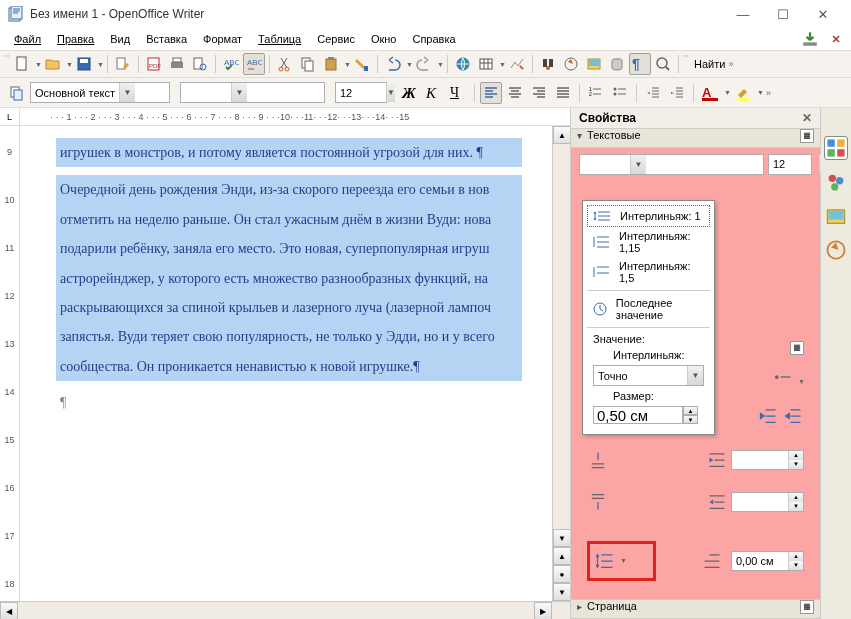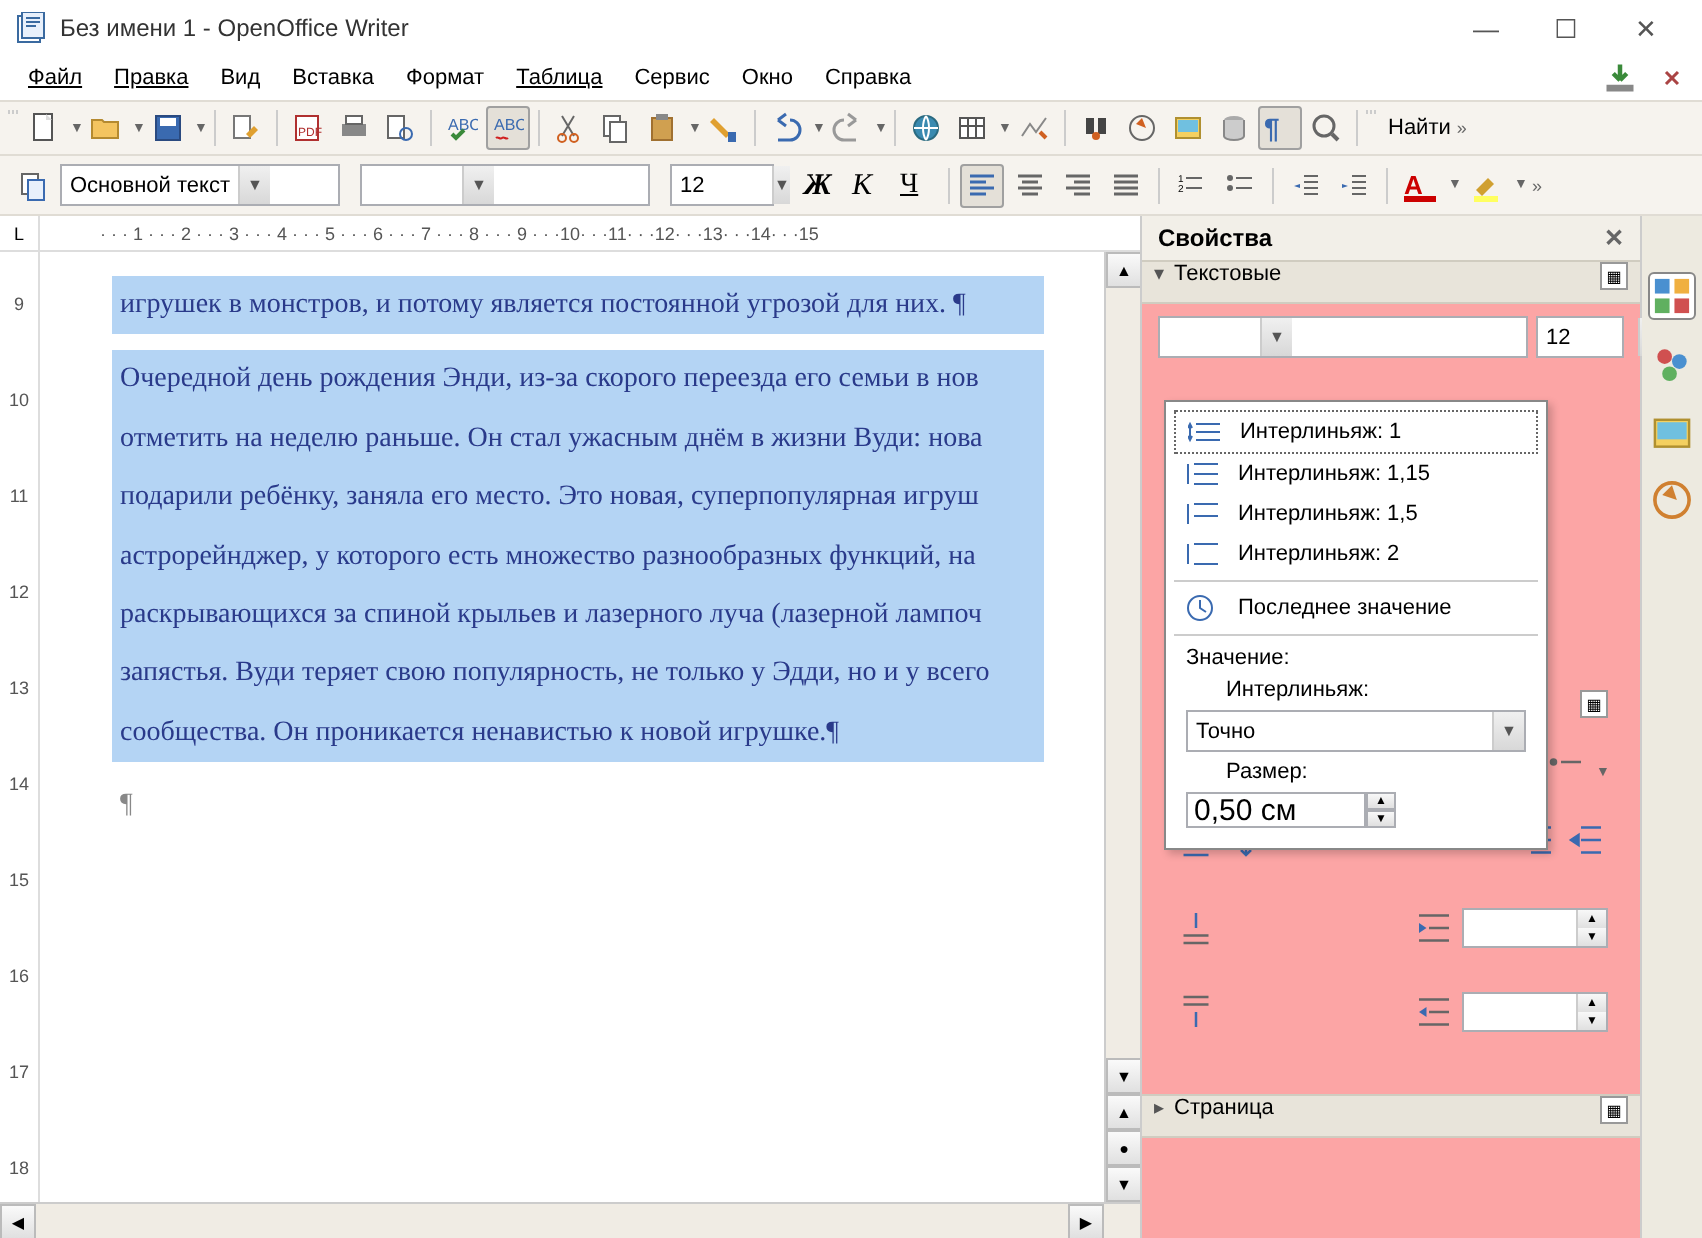--- a/index.html
+++ b/index.html
@@ -58,21 +58,21 @@
   
   .sidebar { width: 281px; display: flex; background: #fca5a5; border-left: 1px solid #ccc; }
   .panel { flex: 1; display: flex; flex-direction: column; border-right: 1px solid #ccc; }
   .panel-title { height: 22px; display: flex; align-items: center; padding: 0 8px; font-weight: bold; font-size: 12px; background: #f2efe8; }
   .panel-title .close { margin-left: auto; color:#666; font-size:12px; }
   .sect-head { height: 22px; display: flex; align-items: flex-start; padding: 0 6px; background: #e8e4da; border-top:1px solid #d0ccc0; border-bottom:1px solid #d0ccc0; }
   .sect-head .exp { margin-right: 5px; }
   .sect-head .more { margin-left: auto; width:14px; height:14px; border:1px solid #999; background:#fff; font-size:8px; display:flex; align-items:center; justify-content:center; }
   .sect-body { padding: 6px 8px; display:flex; flex-direction:column; gap:4px; }
   .font-row { display:flex; gap:4px; align-items:center; }
-  .popup { position: absolute; left: 582px; top: 200px; width: 192px; background: #fff; border: 1px solid #888; box-shadow: 2px 2px 4px rgba(0,0,0,0.2); padding: 4px; z-index: 10; }
+  .popup { position: absolute; left: 582px; top: 200px; width: 133px; background: #fff; border: 1px solid #888; box-shadow: 2px 2px 4px rgba(0,0,0,0.2); padding: 4px; z-index: 10; }
   .popup .opt { display: flex; align-items: center; gap: 8px; padding: 3px 6px; }
   .popup .opt.sel { border: 1px dotted #666; }
   .popup .opt .ic { width: 18px; height: 14px; display:flex; align-items:center; color:#2a5a9a; }
   .popup hr { border:none; border-top:1px solid #ccc; margin: 3px 0; }
   .popup .sub { padding: 2px 6px 2px 26px; font-size: 11px; }
   .popup .spin { display:flex; margin: 2px 6px 2px 26px; }
   .popup .spin input { width: 90px; height: 18px; border:1px solid #abadb3; padding: 0 3px; font-size:15px; }
   .popup .spin .updn { width: 15px; display:flex; flex-direction:column; }
   .popup .spin .updn div { flex:1; border:1px solid #abadb3; background:linear-gradient(#f8f8f8,#e0e0e0); font-size:6px; display:flex; align-items:center; justify-content:center; }
   
@@ -565,20 +565,45 @@
           <div class="spin2">
               <div class="v"></div>
               <div class="updn">
                 <div>▲</div>
                 <div>▼</div>
               </div>
             </div>
         </div>
         <div style="height:10px"></div>
 
+        <div class="indent-row">
+          <div class="redbox">
+            <div class="prop-ic">
+                <svg viewBox="0 0 16 16">
+                  <path d="M5 3h9M5 8h9M5 13h9" stroke="#3a6ab0"></path>
+                  <path d="M2 3v10m-1-2l1 2 1-2m-2-6l1-2 1 2" stroke="#3a6ab0" fill="none"></path>
+                </svg>
+              </div>
+            <div class="dd-arrow">▼</div>
+            <div style="width:20px"></div>
+          </div>
+          <div style="flex:1"></div>
+          <div class="prop-ic">
+              <svg viewBox="0 0 16 16">
+                <path d="M6 3h8M2 8h12M2 13h12" stroke="#666"></path>
+              </svg>
+            </div>
+          <div class="spin2">
+            <div class="v">0,00 см</div>
+            <div class="updn">
+                <div>▲</div>
+                <div>▼</div>
+              </div>
+          </div>
+        </div>
       </div>
       <div class="sect-head closed" style="margin-top:6px">
         <span class="exp"></span>
         <span>Страница</span>
         <span class="more">▦</span>
       </div>
     </div>
     <div class="side-tabs">
       <div class="side-tab active">
           <svg viewBox="0 0 18 18">
@@ -632,29 +657,20 @@
   </div>
   <div class="opt">
     <span class="ic">
         <svg viewBox="0 0 18 14" width="18" height="14">
           <path d="M4 2h12M4 8h12" stroke="#3a6ab0"></path>
           <path d="M1 2v10" stroke="#3a6ab0"></path>
         </svg>
       </span>
     <span>Интерлиньяж: 1,5</span>
   </div>
-  <div class="opt">
-    <span class="ic">
-        <svg viewBox="0 0 18 14" width="18" height="14">
-          <path d="M4 2h12M4 12h12" stroke="#3a6ab0"></path>
-          <path d="M1 2v10" stroke="#3a6ab0"></path>
-        </svg>
-      </span>
-    <span>Интерлиньяж: 2</span>
-  </div>
   <hr>
   <div class="opt">
     <span class="ic">
         <svg viewBox="0 0 14 14" width="14" height="14">
           <circle cx="7" cy="7" r="6" fill="none" stroke="#3a6ab0"></circle>
           <path d="M7 3v4l3 2" stroke="#3a6ab0" fill="none"></path>
         </svg>
       </span>
     <span>Последнее значение</span>
   </div>

